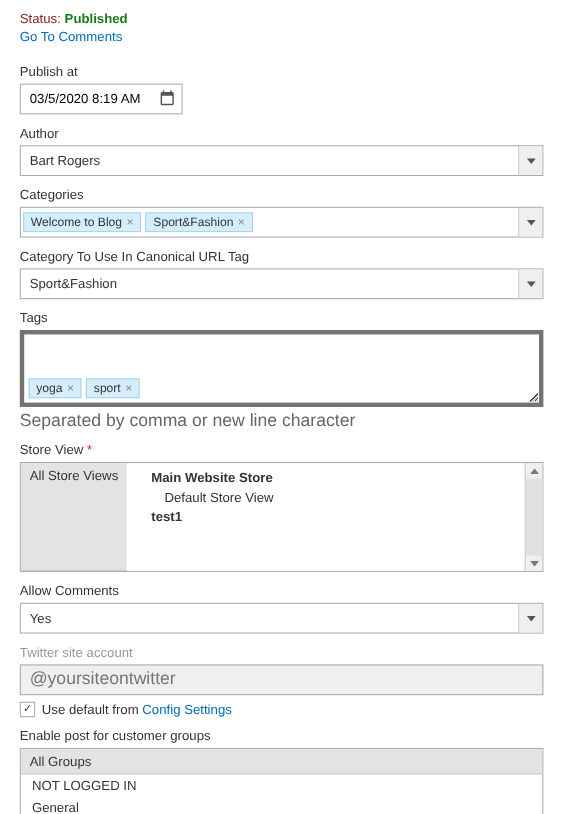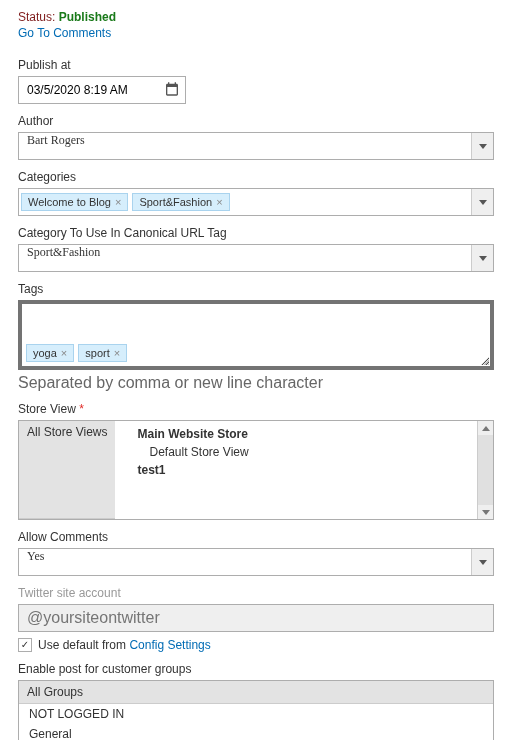--- a/index.html
+++ b/index.html
@@ -13,21 +13,21 @@
     width: 512px;
   }
   .status-row { margin-bottom: 2px; }
   .status-label { color: #7f1d1d; }
   .status-val { color: #1a7a1a; font-weight: bold; }
   .link { color: #006bb4; cursor: pointer; display: inline-block; margin-bottom: 8px; }
   .field-label { color: #333; margin: 10px 0 4px 0; display: block; }
   .req::after { content: " *"; color: #e02b27; }
   .input-date {
     position: relative;
-    width: 168px;
+    width: 148px;
   }
   .input-date input {
     width: 100%;
     height: 28px;
     border: 1px solid #adadad;
     padding: 0 28px 0 8px;
     font-size: 12px;
   }
   .cal-icon {
     position: absolute;
@@ -36,22 +36,22 @@
     width: 16px;
     height: 16px;
     pointer-events: none;
   }
   .cal-icon svg { width: 16px; height: 16px; fill: #555; }
   .select-row {
     display: flex;
     width: 100%;
     border: 1px solid #adadad;
     height: 28px;
+    align-items: center;
     background: #fff;
-    font-family: Liberation Serif, serif;
   }
   .select-row .sel-text {
     flex: 1;
     padding: 0 8px;
   }
   .select-row .sel-caret {
     width: 22px;
     height: 100%;
     border-left: 1px solid #ccc;
     background: #efefef;

